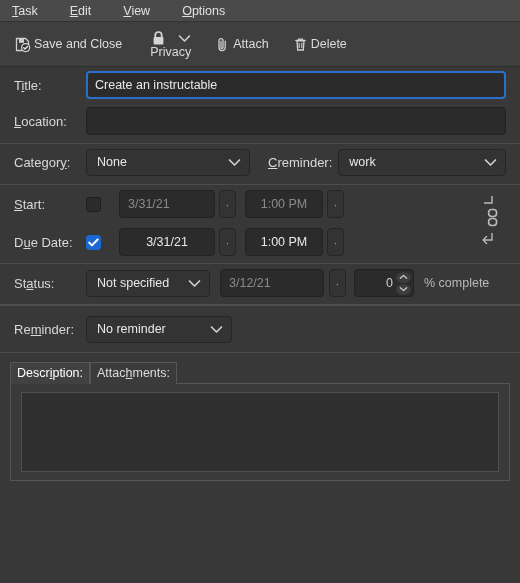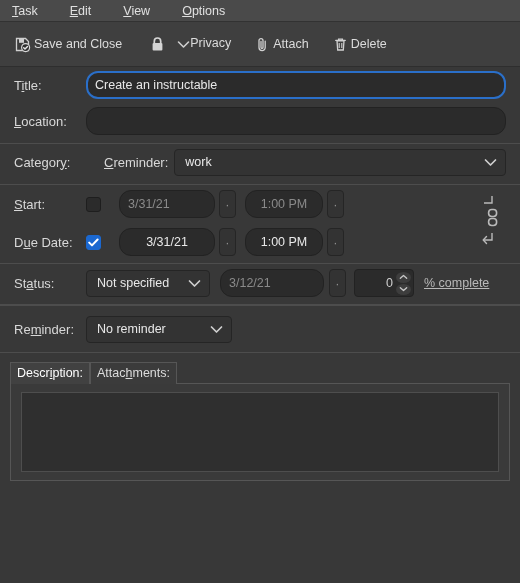--- a/index.html
+++ b/index.html
@@ -52,21 +52,21 @@
     align-items: center;
     gap: 3px;
     padding: 3px 6px;
     border-radius: 3px;
     color: #dcdcdc;
     font-size: 12.5px;
     white-space: nowrap;
   }
   .tb-privacy {
     display: flex;
-    flex-direction: row;
+    flex-direction: column;
     align-items: center;
     position: relative;
     padding: 0 4px;
     margin: 0 14px 0 18px;
   }
   .tb-privacy .lockrow {
     display: flex;
     align-items: center;
     gap: 12px;
   }
@@ -93,21 +93,21 @@
     font-size: 13px;
     color: #d8d8d8;
     text-align: left;
     white-space: nowrap;
   }
   .lbl u { text-decoration: underline; }
 
   .field {
     background: #2b2b2b;
     border: 1px solid #222;
-    border-radius: 12px;
+    border-radius: 4px;
     height: 28px;
     box-sizing: border-box;
     display: flex;
     align-items: center;
     padding: 0 8px;
     color: #e8e8e8;
     font-size: 12.5px;
   }
   .field.focused {
     border: 2px solid #2a6fc9;
@@ -200,21 +200,20 @@
     background: #3d3d3d;
     display: flex; align-items: center; justify-content: center;
     color: #c8c8c8;
   }
 
   .pct {
     margin-left: 10px;
     color: #b8b8b8;
     font-size: 12.5px;
     white-space: nowrap;
-    text-decoration: underline;
   }
 
   
   .tabstrip {
     display: flex;
     align-items: flex-end;
     padding: 0 10px;
     margin-top: 8px;
   }
   .tab {
@@ -322,20 +321,28 @@
     <div class="lbl"><u>L</u><span>ocation:</span></div>
     <div class="field" style="flex:1;">
       <span></span>
     </div>
   </div>
 
   <div class="sep" style="margin:4px 0 0 0;"></div>
 
   <div class="row" style="height:36px;">
     <div class="lbl"><span>Categor</span><u>y</u><span>:</span></div>
+    <div class="combo" style="width:164px;">
+      <span>None</span>
+      <span class="chev">
+        <svg width="13" height="9" viewBox="0 0 13 9">
+            <path d="M1.5 2L6.5 7L11.5 2" fill="none" stroke="#cfcfcf" stroke-width="1.7" stroke-linecap="round" stroke-linejoin="round"></path>
+          </svg>
+      </span>
+    </div>
     <div class="lbl" style="width:auto;flex:0 0 auto;margin-left:18px;margin-right:6px;"><u>C</u><span>reminder:</span></div>
     <div class="combo" style="flex:1;">
       <span>work</span>
       <span class="chev">
         <svg width="13" height="9" viewBox="0 0 13 9">
             <path d="M1.5 2L6.5 7L11.5 2" fill="none" stroke="#cfcfcf" stroke-width="1.7" stroke-linecap="round" stroke-linejoin="round"></path>
           </svg>
       </span>
     </div>
   </div>

